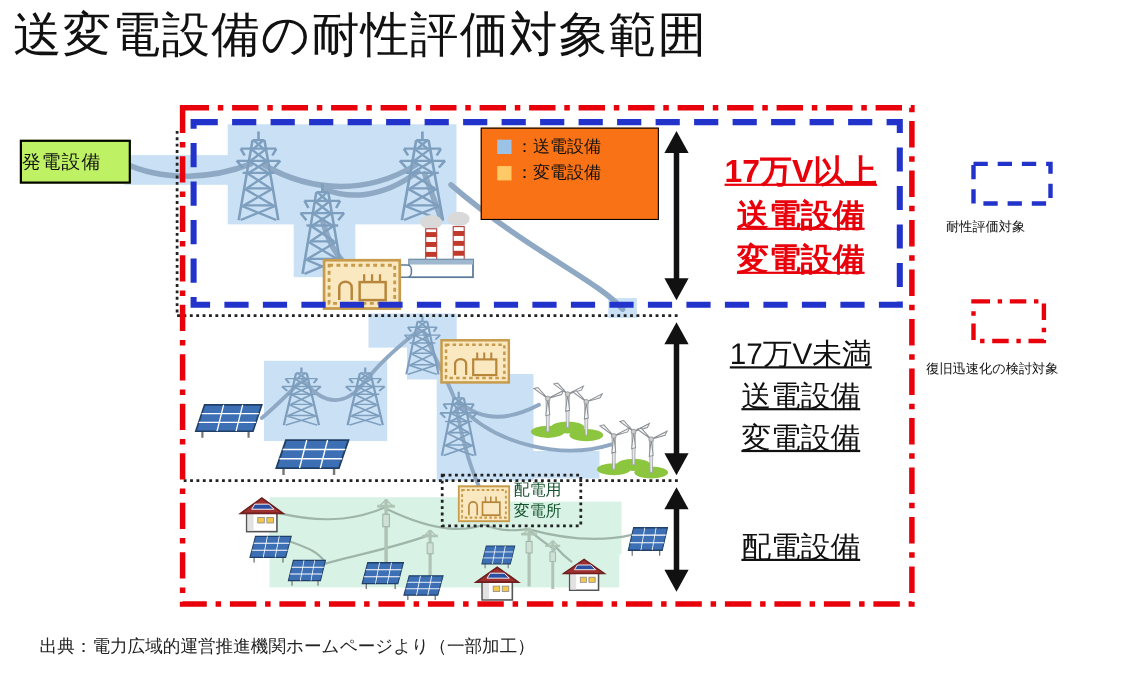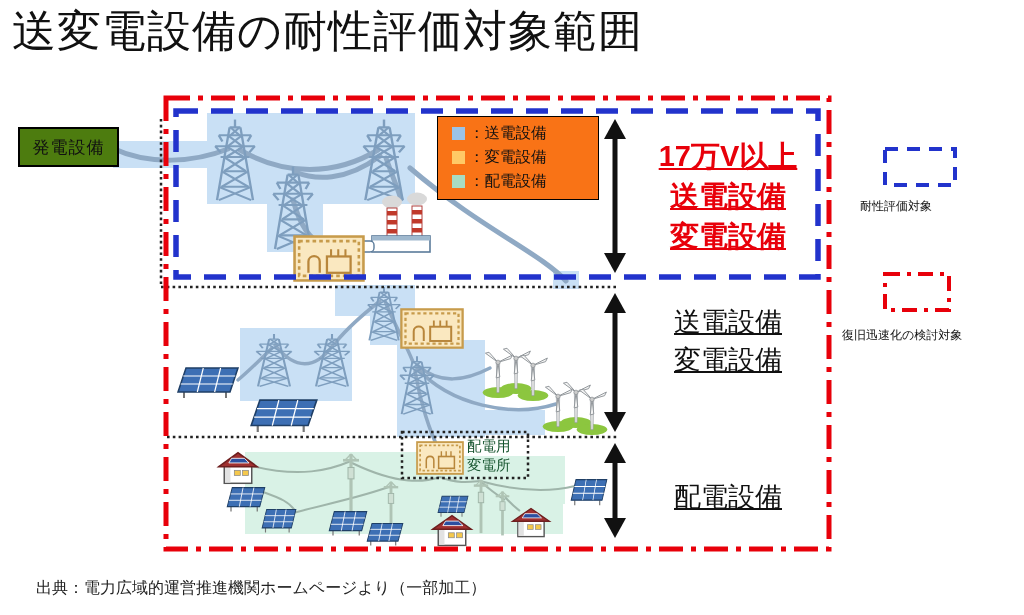--- a/index.html
+++ b/index.html
@@ -2,22 +2,22 @@
 <html><head>
 <meta charset="utf-8">
 <style>
   html,body{margin:0;padding:0;background:#fff;}
   body{width:1024px;height:615px;position:relative;overflow:hidden;
        font-family:"Liberation Sans","DejaVu Sans",sans-serif;color:#111;}
   .abs{position:absolute;}
   #stage{width:1024px;height:545px;position:relative;}
   #art{position:absolute;left:0;top:0;}
   .page-title{left:12px;top:2px;font-size:44px;letter-spacing:1px;color:#111;white-space:nowrap;font-weight:500;}
-  .gen-box{left:18px;top:127px;width:97px;height:36px;border:2px solid #000;background:#4d7c0f;
-           font-size:17px;display:flex;align-items:center;justify-content:center;letter-spacing:1px;}
+  .gen-box{left:18px;top:127px;width:97px;height:36px;border:2px solid #000;background:#bef264;
+           font-size:17px;display:flex;align-items:center;justify-content:flex-start;letter-spacing:1px;}
   .legend-box{left:437px;top:116px;width:162px;height:84px;border:1.5px solid #000;background:#f97316;
               box-sizing:border-box;padding:4px 0 0 14px;}
   .legend-row{display:flex;align-items:center;height:24px;font-size:15.5px;}
   .swatch{width:13px;height:13px;display:inline-block;margin-right:4px;}
   .band{text-align:center;width:196px;text-decoration:underline;}
   .band div{white-space:nowrap;}
   .band1{left:630px;top:136px;font-size:29px;font-weight:bold;line-height:40px;}
   .band2{left:630px;top:303px;font-size:27px;line-height:38px;color:#111;}
   .band3{left:630px;top:479px;font-size:27px;color:#111;}
   .side-label{font-size:12px;color:#111;white-space:nowrap;}
@@ -222,33 +222,30 @@
 
   <div class="abs legend-box">
     <div class="legend-row">
       <span class="swatch" style="background-color: rgb(156, 195, 230);"></span>
       <span>：送電設備</span>
     </div>
     <div class="legend-row">
       <span class="swatch" style="background-color: rgb(255, 201, 102);"></span>
       <span>：変電設備</span>
     </div>
-    <div class="legend-row">
-      <span class="swatch" style="background-color: rgb(168, 220, 194);"></span>
-      <span>：配電設備</span>
-    </div>
   </div>
 
   <div class="abs band band1" style="color: rgb(232, 0, 10);">
     <div>17万V以上</div>
     <div>送電設備</div>
     <div>変電設備</div>
   </div>
 
   <div class="abs band band2">
+    <div>17万V未満</div>
     <div>送電設備</div>
     <div>変電設備</div>
   </div>
 
   <div class="abs band band3">
     <div>配電設備</div>
   </div>
 
   <div class="abs side-label eval-label">耐性評価対象</div>
   <div class="abs side-label restore-label">復旧迅速化の検討対象</div>

